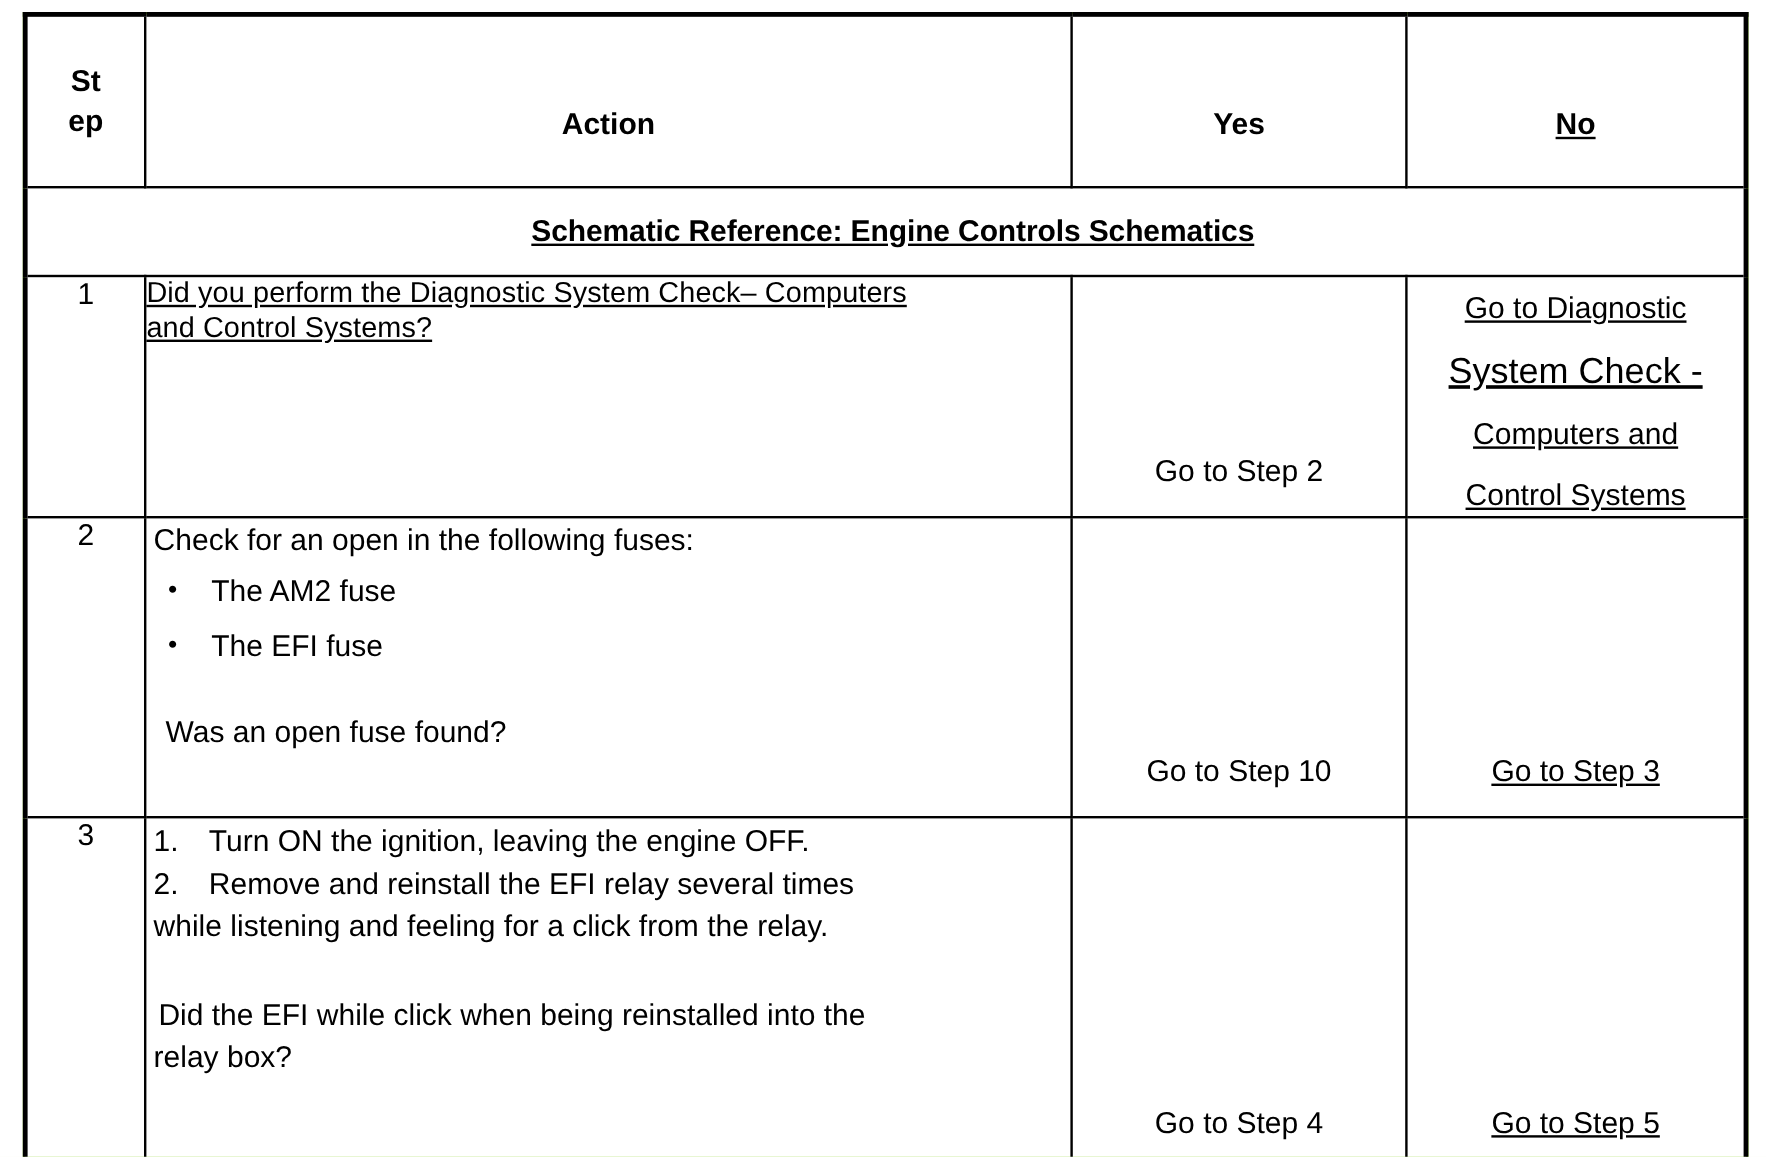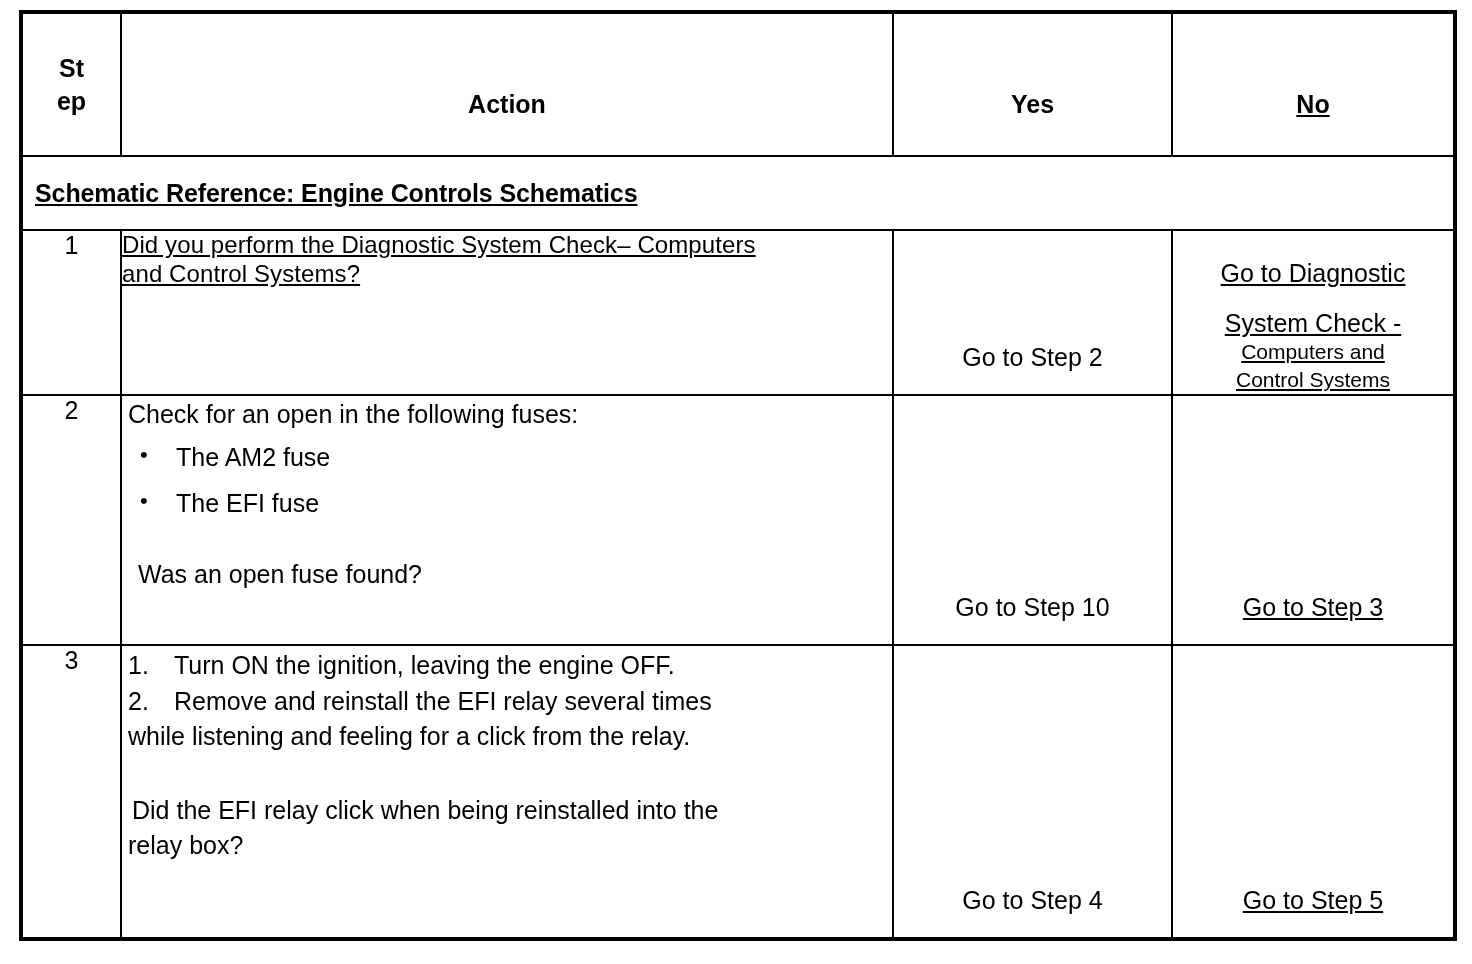--- a/index.html
+++ b/index.html
@@ -38,21 +38,21 @@
     vertical-align: top;
     background: #ffffff;
   }
 
   
   table.diag {
     outline: none;
   }
   .frame-top    { border-top-width: 4px !important; }
   .frame-bottom { border-bottom-width: 4px !important; }
-  .frame-left   { border-left-width: 4px !important; }
+  .frame-left   { border-left-width: 4px !important; text-align: center; }
   .frame-right  { border-right-width: 4px !important; text-decoration: underline; }
 
   
   col.c-step   { width: 100px; }
   col.c-action { width: 772px; }
   col.c-yes    { width: 279px; }
   col.c-no     { width: 283px; }
 
   
   tr.header-row td {
@@ -157,37 +157,37 @@
   }
   .act3 .cont {
     margin: 0 0 0 6px;
   }
   .act3 .q1 { margin: 40px 0 0 10px; }
   .act3 .q2 { margin: 0 0 0 6px; }
 
   
   .no1 {
     text-align: center;
-    padding: 28px 6px 0 6px;
+    padding: 12px 6px 0 6px;
     box-sizing: border-box;
     height: 100%;
   }
   .no1 .big {
     font-size: 25px;
     line-height: 1.12;
   }
   .no1 .l2 {
-    font-size: 25px;
+    font-size: 30px;
     margin-top: 22px;
     line-height: 1.12;
   }
   .no1 .small {
-    font-size: 21px;
+    font-size: 25px;
     line-height: 1.26;
-    margin-top: 2px;
+    margin-top: 20px;
   }
 </style>
 </head>
 <body>
 
 <div class="page">
 
   <table class="diag">
     <colgroup>
       <col class="c-step">
@@ -272,21 +272,21 @@
           <div class="act3">
             <div class="ol-item">
               <span class="num">1.</span>
               <span>Turn ON the ignition, leaving the engine OFF.</span>
             </div>
             <div class="ol-item">
               <span class="num">2.</span>
               <span>Remove and reinstall the EFI relay several times</span>
             </div>
             <div class="cont">while listening and feeling for a click from the relay.</div>
-            <div class="q1"> Did the EFI relay click when being reinstalled into the</div>
+            <div class="q1"> Did the EFI while click when being reinstalled into the</div>
             <div class="q2">relay box?</div>
           </div>
         </td>
         <td class="answer frame-bottom">
           <div class="ans-inner">Go to Step 4</div>
         </td>
         <td class="answer frame-right frame-bottom">
           <div class="ans-inner">Go to Step 5</div>
         </td>
       </tr>

